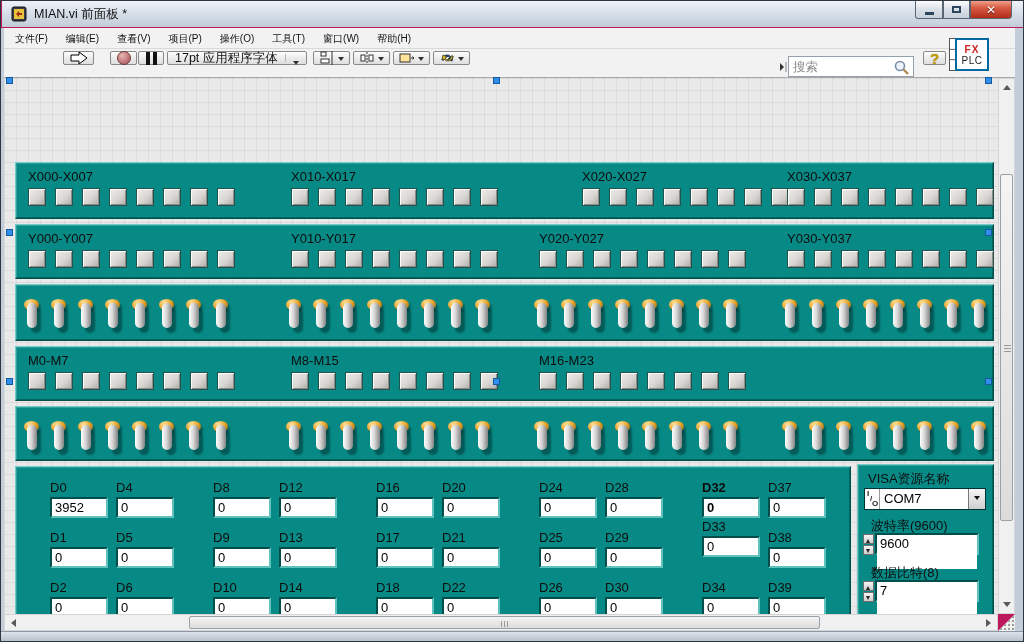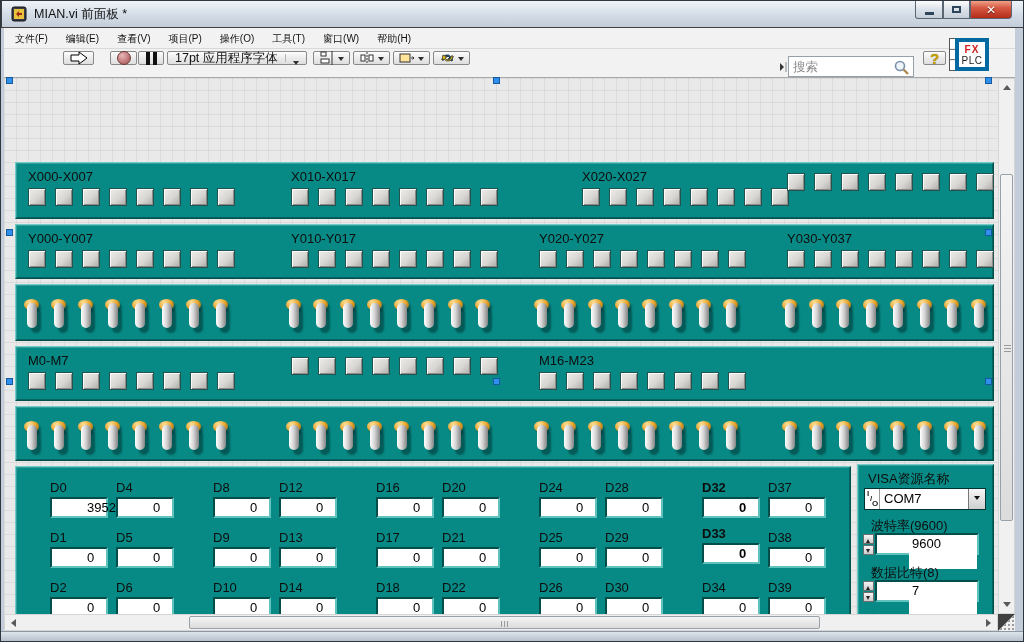--- a/index.html
+++ b/index.html
@@ -1,17 +1,17 @@
 <!DOCTYPE html>
 <html><head>
 <meta charset="utf-8">
 <style>
   html,body{margin:0;padding:0;background:#555;}
   *{box-sizing:border-box;font-family:"Liberation Sans","DejaVu Sans",sans-serif;}
-  #window{position:relative;width:1024px;height:642px;background:#404040;overflow:hidden;
+  #window{position:relative;width:1024px;height:642px;background:#be185d;overflow:hidden;
           border:1px solid #30363e;}
   
   #titlebar{position:absolute;left:1px;top:0;width:1022px;height:26px;
     background:linear-gradient(#eef3f8,#d3dce6 55%,#c3cdd9);}
   #win-icon{position:absolute;left:9px;top:5px;width:16px;height:16px;}
   #title-text{position:absolute;left:32px;top:5px;font-size:12.5px;color:#111;}
   .cap-btn{position:absolute;top:0;height:18px;border:1px solid #5a6572;border-top:none;
     background:linear-gradient(#fdfdfd,#dde3ea 45%,#c6cfd9);display:flex;align-items:center;justify-content:center;}
   #btn-min{left:913px;width:28px;border-radius:0 0 0 3px;}
   #btn-max{left:941px;width:27px;}
@@ -35,21 +35,21 @@
   #font-select .dda{position:absolute;right:7px;top:9px;margin:0;}
   #search-wrap{position:absolute;left:773px;top:7px;height:21px;display:flex;align-items:center;}
   #search-expand{width:11px;height:21px;display:flex;align-items:center;justify-content:center;}
   #search-box{width:126px;height:21px;border:1px solid #96a0ab;background:#fff;position:relative;}
   #search-box input{position:absolute;left:2px;top:1px;width:100px;height:17px;border:none;outline:none;
     font-size:12.5px;color:#333;background:transparent;}
   #search-box input::placeholder{color:#8a8a8a;}
   #mag{position:absolute;right:3px;top:2px;}
   #help-btn{left:919px;width:23px;font-weight:bold;font-size:15px;color:#caa202;text-shadow:0 0 1px #5a4a00;}
   #conn-icon{position:absolute;left:948px;top:37px;width:29px;height:33px;background:#fff;border:1px solid #555;}
-  #vi-icon{position:absolute;left:954px;top:37px;width:34px;height:33px;background:#fff;border:4px solid #0369a1;
+  #vi-icon{position:absolute;left:954px;top:37px;width:34px;height:33px;background:#fff;border:2px solid #0369a1;
     display:flex;flex-direction:column;align-items:center;justify-content:center;line-height:1.1;}
   #vi-icon .l1{color:#d02020;font-size:10px;font-weight:bold;letter-spacing:1px;}
   #vi-icon .l2{color:#1a1a1a;font-size:10px;letter-spacing:0.5px;}
   
   #panel{position:absolute;left:3px;top:77px;width:994px;height:536px;background:#e9e9e9;
     background-image:linear-gradient(to right,rgba(0,0,0,.055) 1px,transparent 1px),
                      linear-gradient(to bottom,rgba(0,0,0,.055) 1px,transparent 1px);
     background-size:12px 12px;}
   .t-row{position:absolute;left:11px;width:979px;background:#078a85;
     border:1px solid;border-color:#72cbc6 #02504b #02504b #72cbc6;
@@ -63,21 +63,21 @@
   .sw-group{position:absolute;top:12px;display:flex;gap:11px;}
   .switch{position:relative;width:16px;height:36px;}
   .sw-ring{position:absolute;left:0;top:2px;width:15px;height:11px;border-radius:50%;
     background:radial-gradient(circle at 35% 30%,#ffe09a,#e6a32a 55%,#8a5c0c);
     box-shadow:2px 3px 2px rgba(0,40,40,.45);}
   .sw-lever{position:absolute;left:3px;top:6px;width:10px;height:25px;border-radius:5px;
     background:linear-gradient(90deg,#ffffff,#d6d6d6 45%,#848484);
     box-shadow:4px 5px 2px rgba(0,42,42,.5);}
   #d-panel{top:388px;height:221px;width:836px;}
   .d-cell{position:absolute;width:64px;}
-  .well{border:2px solid;border-color:#034e4a #5fc2bc #5fc2bc #034e4a;background:#fff;margin-top:2px;padding-left:32px;}
+  .well{border:2px solid;border-color:#034e4a #5fc2bc #5fc2bc #034e4a;background:#fff;margin-top:2px;}
   .field-val{height:17px;font-size:13px;color:#000;padding:0 3px;background:#fff;line-height:17px;}
   .d-cell .well{width:58px;}
   
   #visa-panel{left:853px;top:386px;width:137px;height:226px;}
   #visa-panel .lbl{position:absolute;}
   .combo{position:absolute;display:flex;height:22px;border:1px solid #033;background:#fff;}
   .io-badge{width:15px;background:#fff;border-right:1px solid #999;position:relative;}
   .io-badge span{position:absolute;font-size:8px;font-weight:bold;color:#222;line-height:1;}
   .io-t{left:2px;top:1px;} .io-m{left:5px;top:6px;} .io-b{left:7px;top:11px;}
   .combo .ctext{flex:1;font-size:13px;color:#000;padding:2px 0 0 4px;}
@@ -412,21 +412,21 @@
         </div>
         <div class="d-cell" style="left: 589px; top: 163px;">
           <div class="lbl">D31</div>
         </div>
         <div class="d-cell" style="left: 686px; top: 13px; font-weight: bold;">
           <div class="lbl">D32</div>
           <div class="well">
             <div class="field-val">0</div>
           </div>
         </div>
-        <div class="d-cell" style="left: 686px; top: 59px; font-weight: bold;">
+        <div class="d-cell" style="left: 686px; top: 52px;">
           <div class="lbl">D33</div>
           <div class="well">
             <div class="field-val">0</div>
           </div>
         </div>
         <div class="d-cell" style="left: 686px; top: 113px;">
           <div class="lbl">D34</div>
           <div class="well">
             <div class="field-val">0</div>
           </div>
@@ -536,20 +536,21 @@
             <div class="led"></div>
             <div class="led"></div>
             <div class="led"></div>
             <div class="led"></div>
             <div class="led"></div>
             <div class="led"></div>
             <div class="led"></div>
           </div>
         </div>
         <div class="led-group" style="left: 771px;">
+          <div class="lbl">X030-X037</div>
           <div class="led-strip">
             <div class="led"></div>
             <div class="led"></div>
             <div class="led"></div>
             <div class="led"></div>
             <div class="led"></div>
             <div class="led"></div>
             <div class="led"></div>
             <div class="led"></div>
           </div>
@@ -617,20 +618,21 @@
             <div class="led"></div>
             <div class="led"></div>
             <div class="led"></div>
             <div class="led"></div>
             <div class="led"></div>
             <div class="led"></div>
             <div class="led"></div>
           </div>
         </div>
         <div class="led-group" style="left: 275px;">
+          <div class="lbl">M8-M15</div>
           <div class="led-strip">
             <div class="led"></div>
             <div class="led"></div>
             <div class="led"></div>
             <div class="led"></div>
             <div class="led"></div>
             <div class="led"></div>
             <div class="led"></div>
             <div class="led"></div>
           </div>

